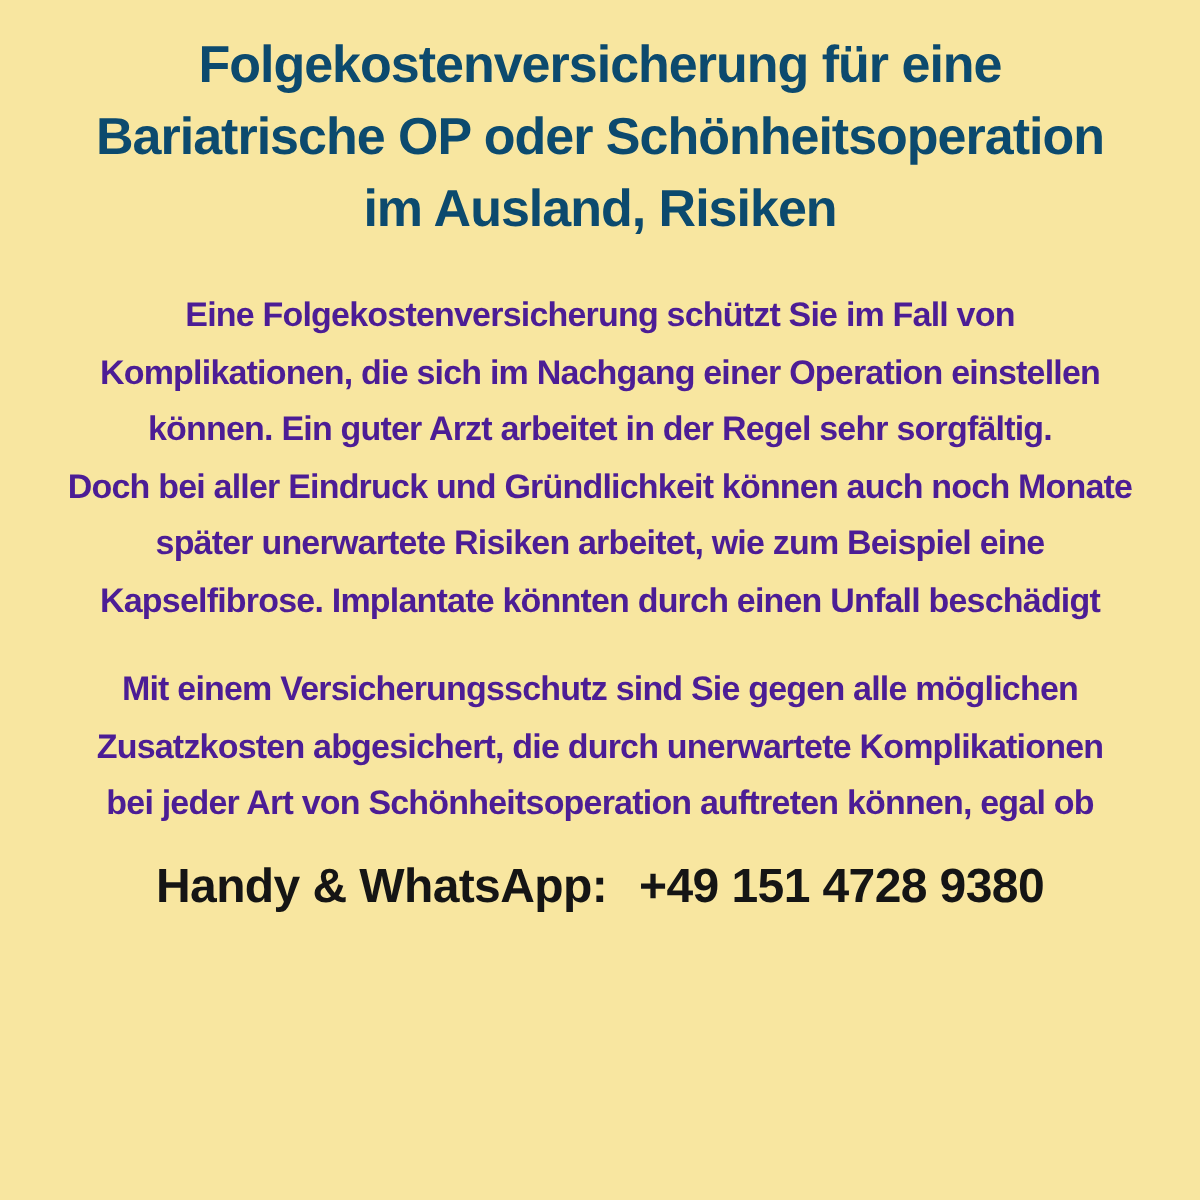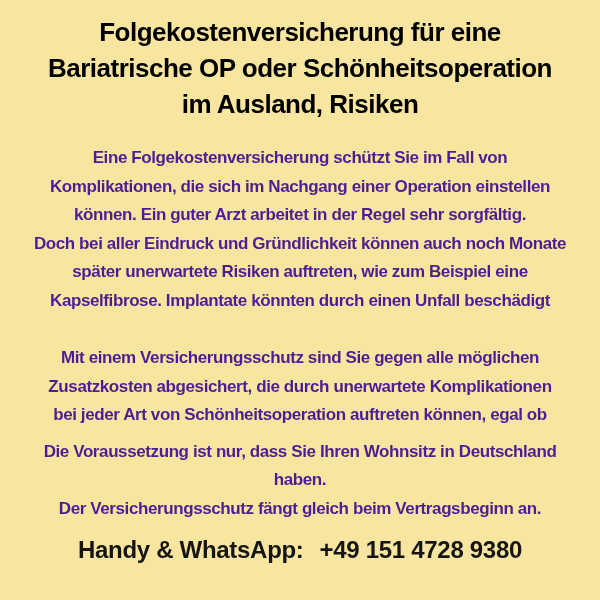--- a/index.html
+++ b/index.html
@@ -31,21 +31,21 @@
   .title-line {
     white-space: nowrap;
   }
   .para {
     font-size: 17px;
     line-height: 28.5px;
     letter-spacing: -0.4px;
     color: #4c1d95;
   }
   .para-1 { margin-top: 22px; }
-  .para-2 { margin-top: 29px; }
+  .para-2 { margin-top: 16px; }
   .para-3 { margin-top: 8px; }
   .para-line {
     white-space: nowrap;
   }
   .contact {
     margin-top: 12px;
     font-size: 24px;
     line-height: 30px;
     letter-spacing: -0.3px;
     color: #151515;
@@ -54,45 +54,40 @@
     align-items: baseline;
     gap: 16px;
     white-space: nowrap;
   }
 </style>
 </head>
 <body style="background: rgb(248, 230, 160);">
 
 <div class="flyer">
 
-  <div class="title" style="color: #000000;">
+  <div class="title" style="color: #0c4a6e;">
     <div class="title-line">Folgekostenversicherung für eine</div>
     <div class="title-line">Bariatrische OP oder Schönheitsoperation</div>
     <div class="title-line">im Ausland, Risiken</div>
   </div>
 
   <div class="para para-1">
     <div class="para-line">Eine Folgekostenversicherung schützt Sie im Fall von</div>
     <div class="para-line">Komplikationen, die sich im Nachgang einer Operation einstellen</div>
     <div class="para-line">können. Ein guter Arzt arbeitet in der Regel sehr sorgfältig.</div>
     <div class="para-line">Doch bei aller Eindruck und Gründlichkeit können auch noch Monate</div>
-    <div class="para-line">später unerwartete Risiken auftreten, wie zum Beispiel eine</div>
+    <div class="para-line">später unerwartete Risiken arbeitet, wie zum Beispiel eine</div>
     <div class="para-line">Kapselfibrose. Implantate könnten durch einen Unfall beschädigt</div>
   </div>
 
   <div class="para para-2">
     <div class="para-line">Mit einem Versicherungsschutz sind Sie gegen alle möglichen</div>
     <div class="para-line">Zusatzkosten abgesichert, die durch unerwartete Komplikationen</div>
     <div class="para-line">bei jeder Art von Schönheitsoperation auftreten können, egal ob</div>
   </div>
 
-  <div class="para para-3">
-    <div class="para-line">Die Voraussetzung ist nur, dass Sie Ihren Wohnsitz in Deutschland</div>
-    <div class="para-line">haben.</div>
-    <div class="para-line">Der Versicherungsschutz fängt gleich beim Vertragsbeginn an.</div>
-  </div>
 
   <div class="contact">
     <span>Handy &amp; WhatsApp:</span>
     <span>+49 151 4728 9380</span>
   </div>
 
 </div>
 
 </body></html>

